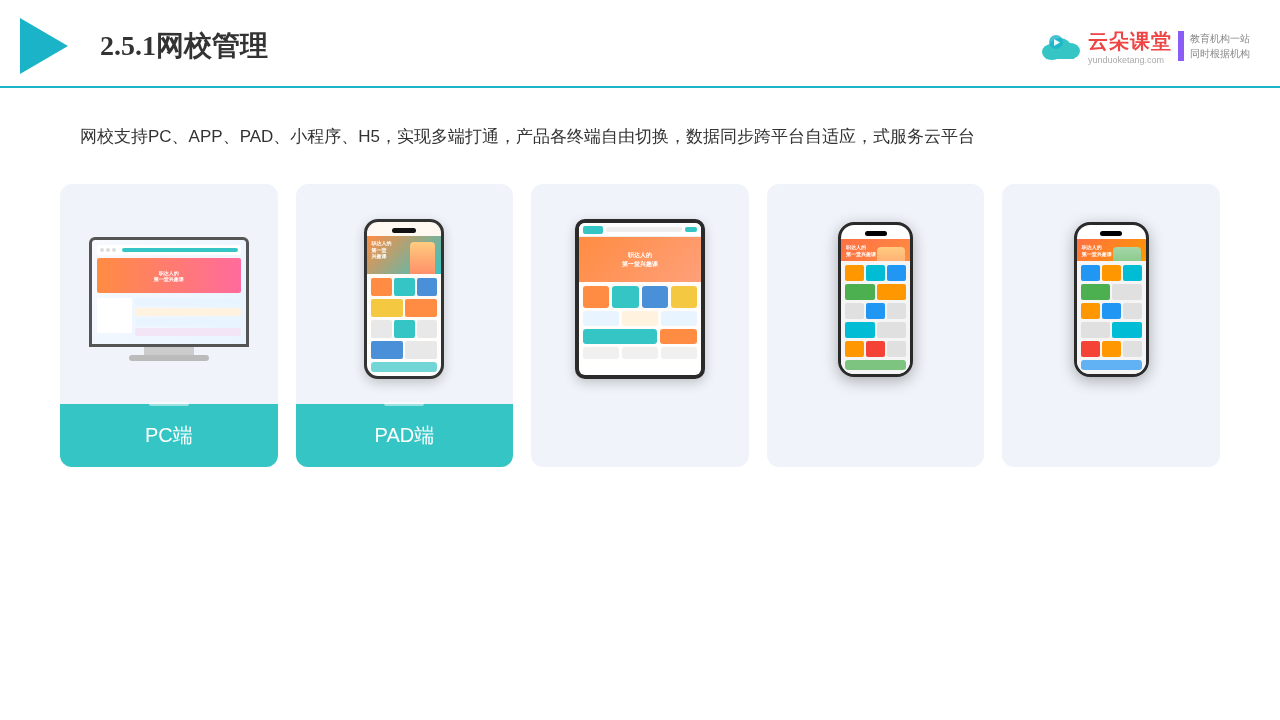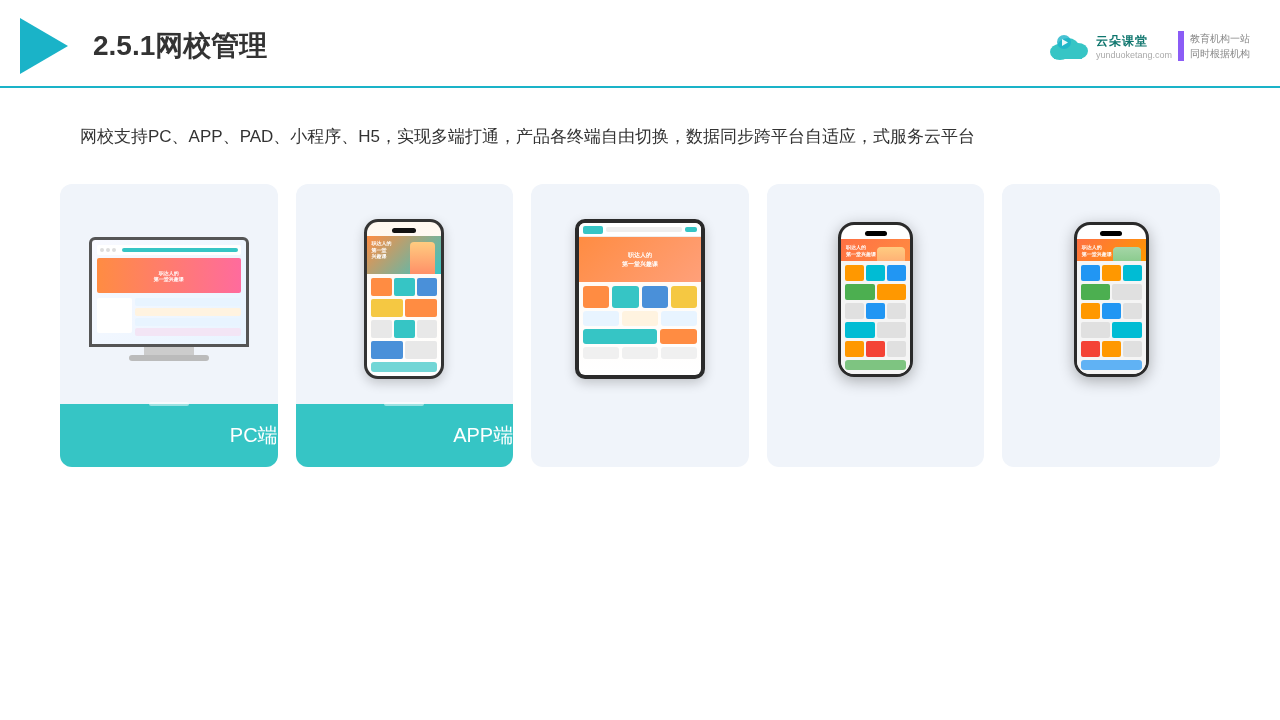--- a/index.html
+++ b/index.html
@@ -16,21 +16,22 @@
     .header {
       display: flex;
       align-items: center;
       justify-content: space-between;
       padding: 18px 30px 12px 20px;
       border-bottom: 2px solid #1ab3c8;
     }
     .header-left {
       display: flex;
       align-items: center;
-      gap: 25px;
+      gap: 32px;
+      font-family: Liberation Serif, serif;
     }
     .logo-triangle {
       width: 0;
       height: 0;
       border-top: 28px solid transparent;
       border-bottom: 28px solid transparent;
       border-left: 48px solid #1ab3c8;
     }
     .page-title {
       font-size: 28px;
@@ -43,23 +44,23 @@
       flex-direction: column;
       align-items: center;
       gap: 2px;
     }
     .brand-logo-icon {
       display: flex;
       align-items: center;
       gap: 6px;
     }
     .brand-text-main {
-      font-size: 12px;
+      font-size: 20px;
       font-weight: bold;
-      color: #0f766e;
+      color: #ef4444;
       letter-spacing: 1px;
     }
     .brand-url {
       font-size: 9px;
       color: #aaa;
     }
 
     
     .description {
       padding: 32px 80px 20px 80px;
@@ -94,21 +95,21 @@
       align-items: center;
       justify-content: center;
       padding: 20px 15px 10px;
     }
 
     .card-label {
       width: 100%;
       background: #36c5c5;
       color: #fff;
       font-size: 20px;
-      text-align: right;
+      text-align: center;
       padding: 18px 0;
       font-weight: 500;
     }
 
     
     .pc-mockup {
       display: flex;
       flex-direction: column;
       align-items: center;
       width: 160px;
@@ -491,21 +492,21 @@
               <div class="phone-block phone-block-blue"></div>
               <div class="phone-block phone-block-gray"></div>
             </div>
             <div style="width:100%;height:10px;background:#36c5c5;border-radius:3px;opacity:0.7;"></div>
           </div>
         </div>
       </div>
     </div>
     <div class="card-label-wrapper">
       <div class="card-label-bar"></div>
-      <div class="card-label">APP端</div>
+      <div class="card-label">PAD端</div>
     </div>
   </div>
 
   <div class="card">
     <div class="card-image-area">
       <div class="tablet-mockup">
         <div class="tablet-screen">
           <div class="tablet-nav">
             <div class="tablet-nav-logo"></div>
             <div style="flex:1;height:5px;background:#eee;border-radius:2px;"></div>

